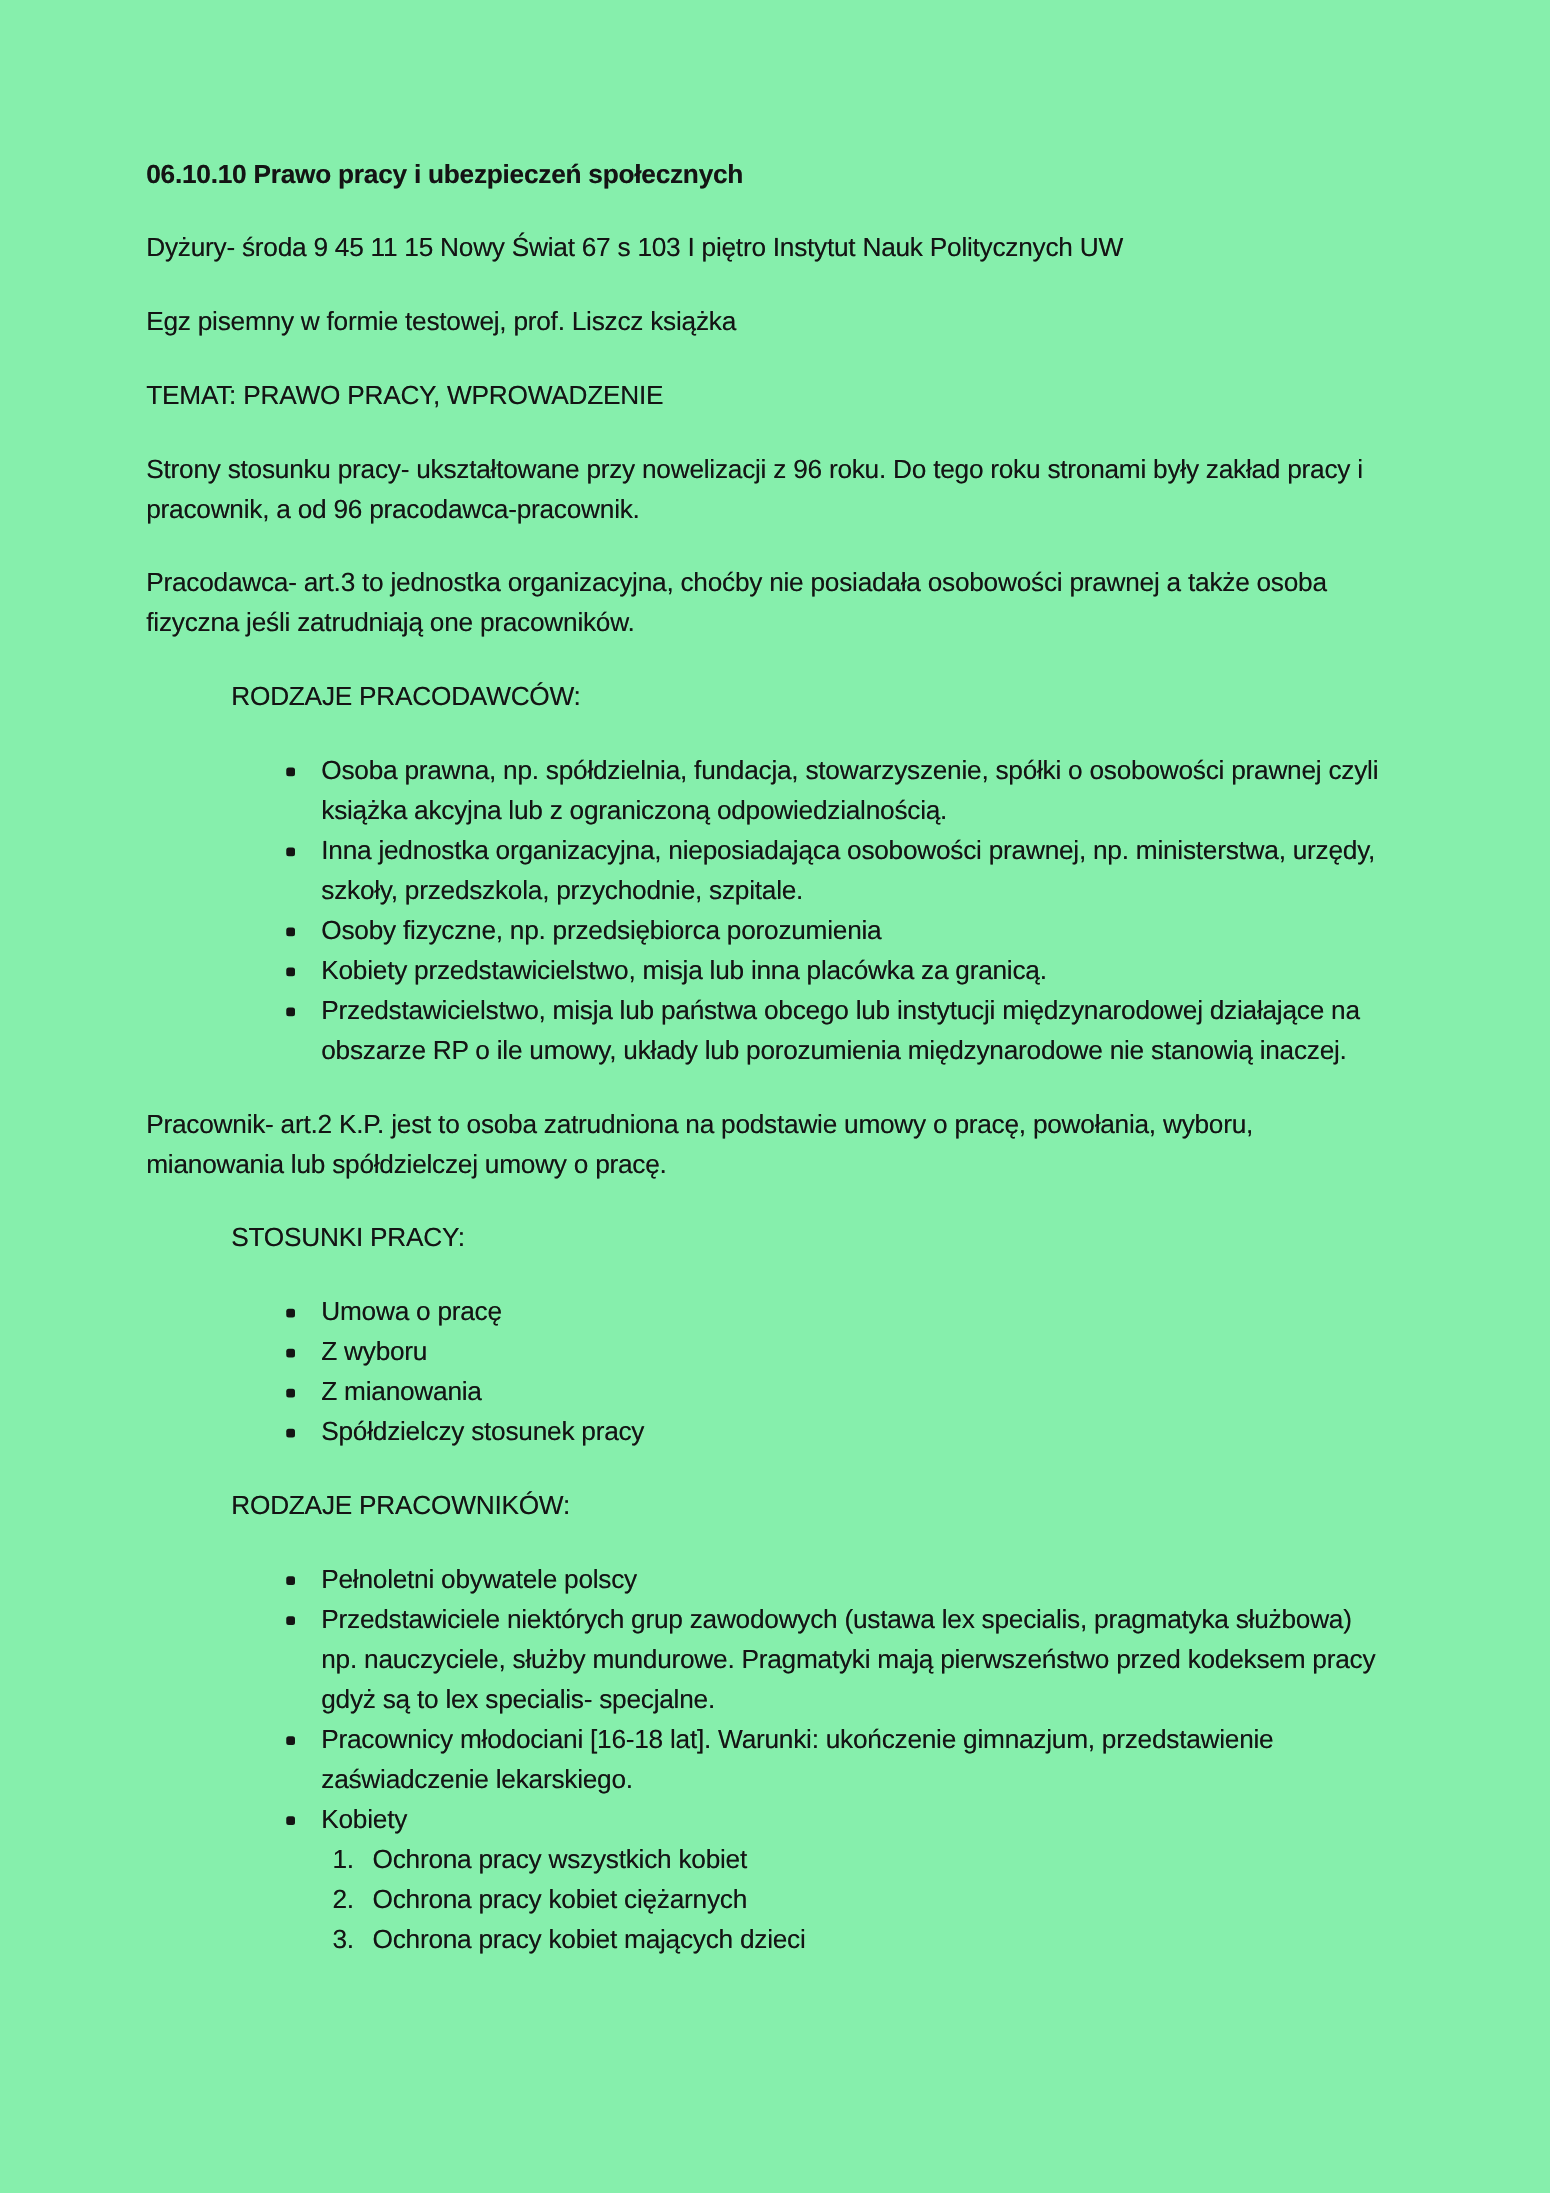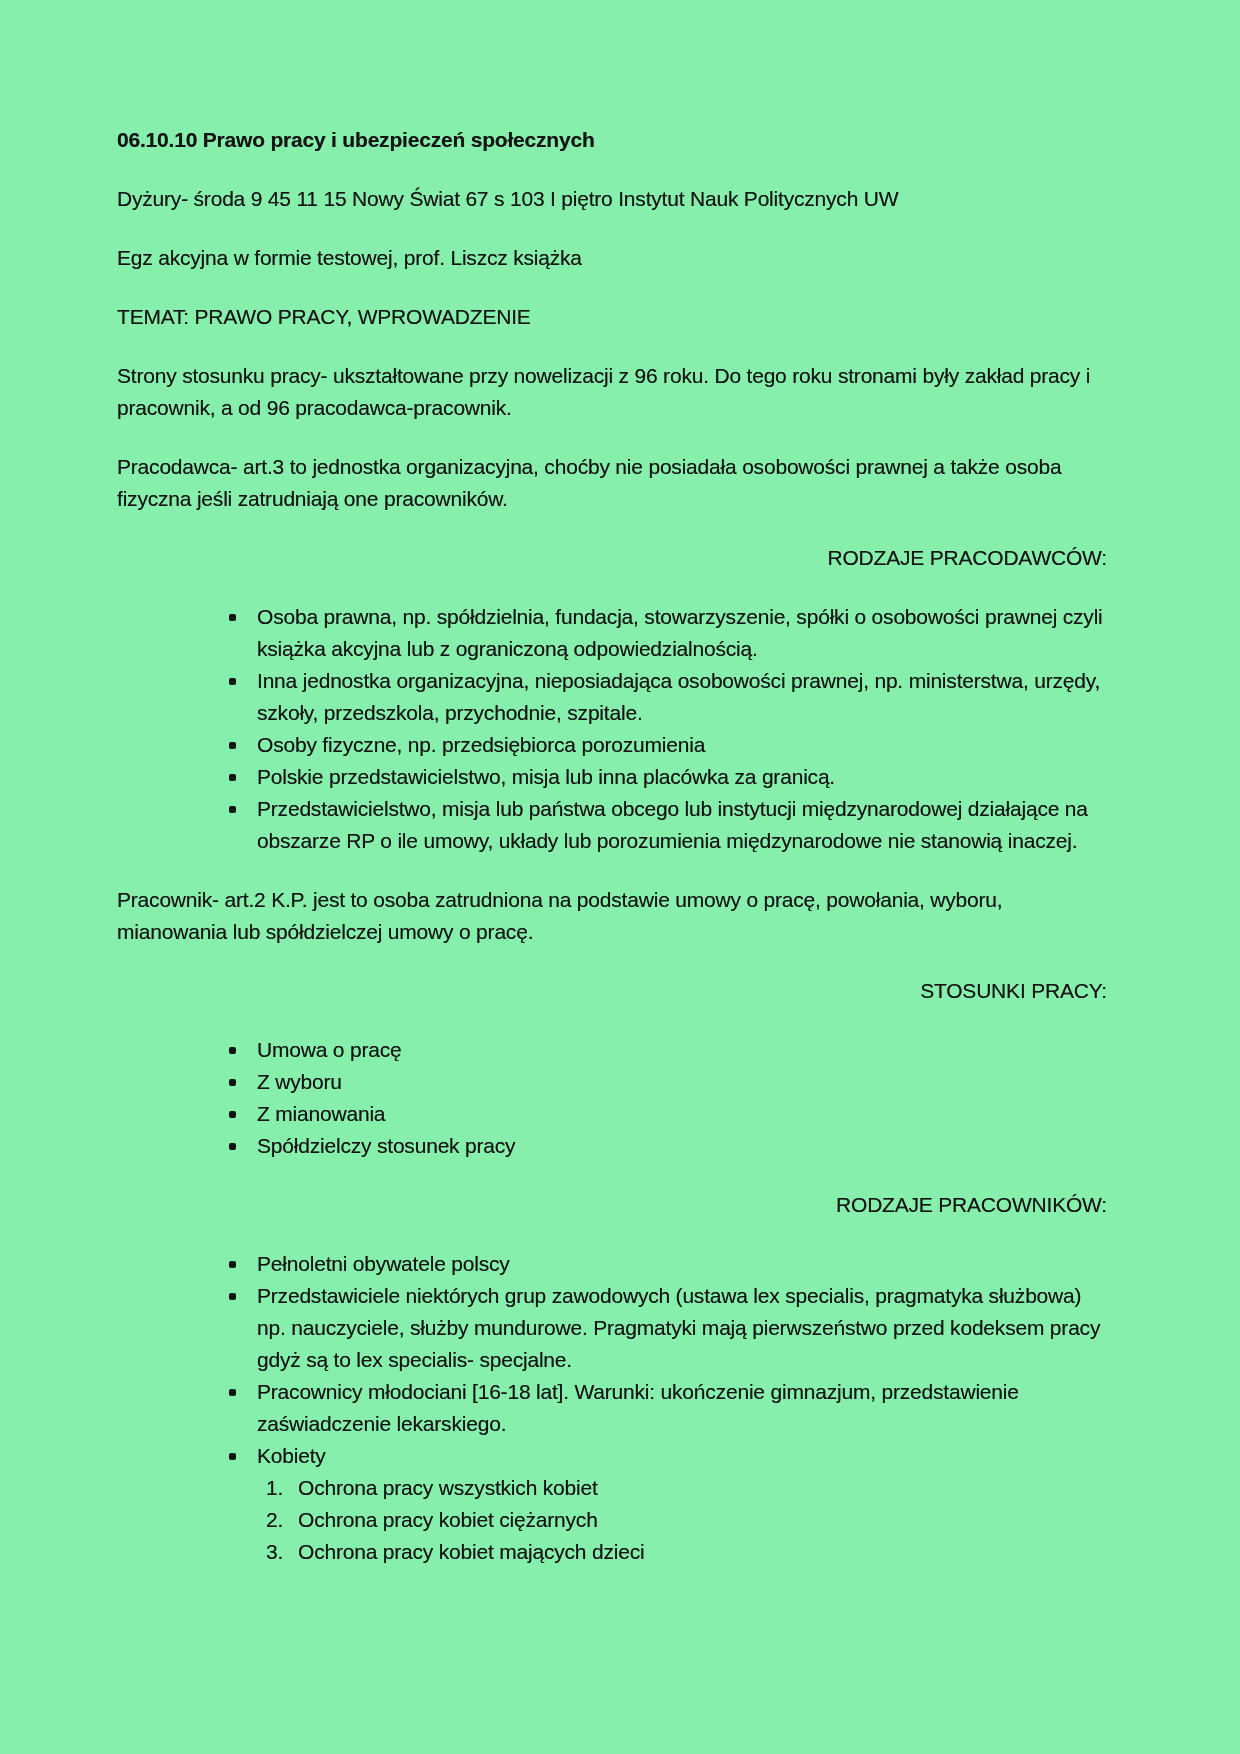--- a/index.html
+++ b/index.html
@@ -23,21 +23,20 @@
     overflow: hidden;
   }
   .para {
     margin: 0 0 27px 0;
   }
   .bold {
     font-weight: 700;
   }
   .subhead {
     margin-left: 68px;
-    text-align: right;
   }
   .list {
     margin: 0 0 27px 0;
   }
   .li {
     position: relative;
     padding-left: 140px;
   }
   .li::before {
     content: "";
@@ -62,35 +61,35 @@
 </style>
 </head>
 <body>
 
 <div class="page">
 
   <p class="para bold">06.10.10 Prawo pracy i ubezpieczeń społecznych</p>
 
   <p class="para">Dyżury- środa 9 45 11 15 Nowy Świat 67 s 103 I piętro Instytut Nauk Politycznych UW</p>
 
-  <p class="para">Egz akcyjna w formie testowej, prof. Liszcz książka</p>
+  <p class="para">Egz pisemny w formie testowej, prof. Liszcz książka</p>
 
   <p class="para">TEMAT: PRAWO PRACY, WPROWADZENIE</p>
 
   <p class="para">Strony stosunku pracy- ukształtowane przy nowelizacji z 96 roku. Do tego roku stronami były zakład pracy i pracownik, a od 96 pracodawca-pracownik.</p>
 
   <p class="para">Pracodawca- art.3 to jednostka organizacyjna, choćby nie posiadała osobowości prawnej  a także osoba fizyczna jeśli zatrudniają one pracowników.</p>
 
   <p class="para subhead">RODZAJE PRACODAWCÓW:</p>
 
   <div class="list">
     <div class="li"><span class="txt">Osoba prawna, np. spółdzielnia, fundacja, stowarzyszenie, spółki o osobowości prawnej czyli książka akcyjna lub z ograniczoną odpowiedzialnością.</span></div>
     <div class="li"><span class="txt">Inna jednostka organizacyjna, nieposiadająca osobowości prawnej, np. ministerstwa, urzędy, szkoły, przedszkola, przychodnie, szpitale.</span></div>
     <div class="li"><span class="txt">Osoby fizyczne, np. przedsiębiorca porozumienia</span></div>
-    <div class="li"><span class="txt">Polskie przedstawicielstwo, misja lub inna placówka za granicą.</span></div>
+    <div class="li"><span class="txt">Kobiety przedstawicielstwo, misja lub inna placówka za granicą.</span></div>
     <div class="li"><span class="txt">Przedstawicielstwo, misja lub państwa obcego lub instytucji międzynarodowej działające na obszarze RP o ile umowy, układy lub porozumienia międzynarodowe nie stanowią inaczej.</span></div>
   </div>
 
   <p class="para">Pracownik- art.2 K.P. jest to osoba zatrudniona na podstawie umowy o pracę, powołania, wyboru, mianowania lub spółdzielczej umowy o pracę.</p>
 
   <p class="para subhead">STOSUNKI PRACY:</p>
 
   <div class="list">
     <div class="li"><span class="txt">Umowa o pracę</span></div>
     <div class="li"><span class="txt">Z wyboru</span></div>

